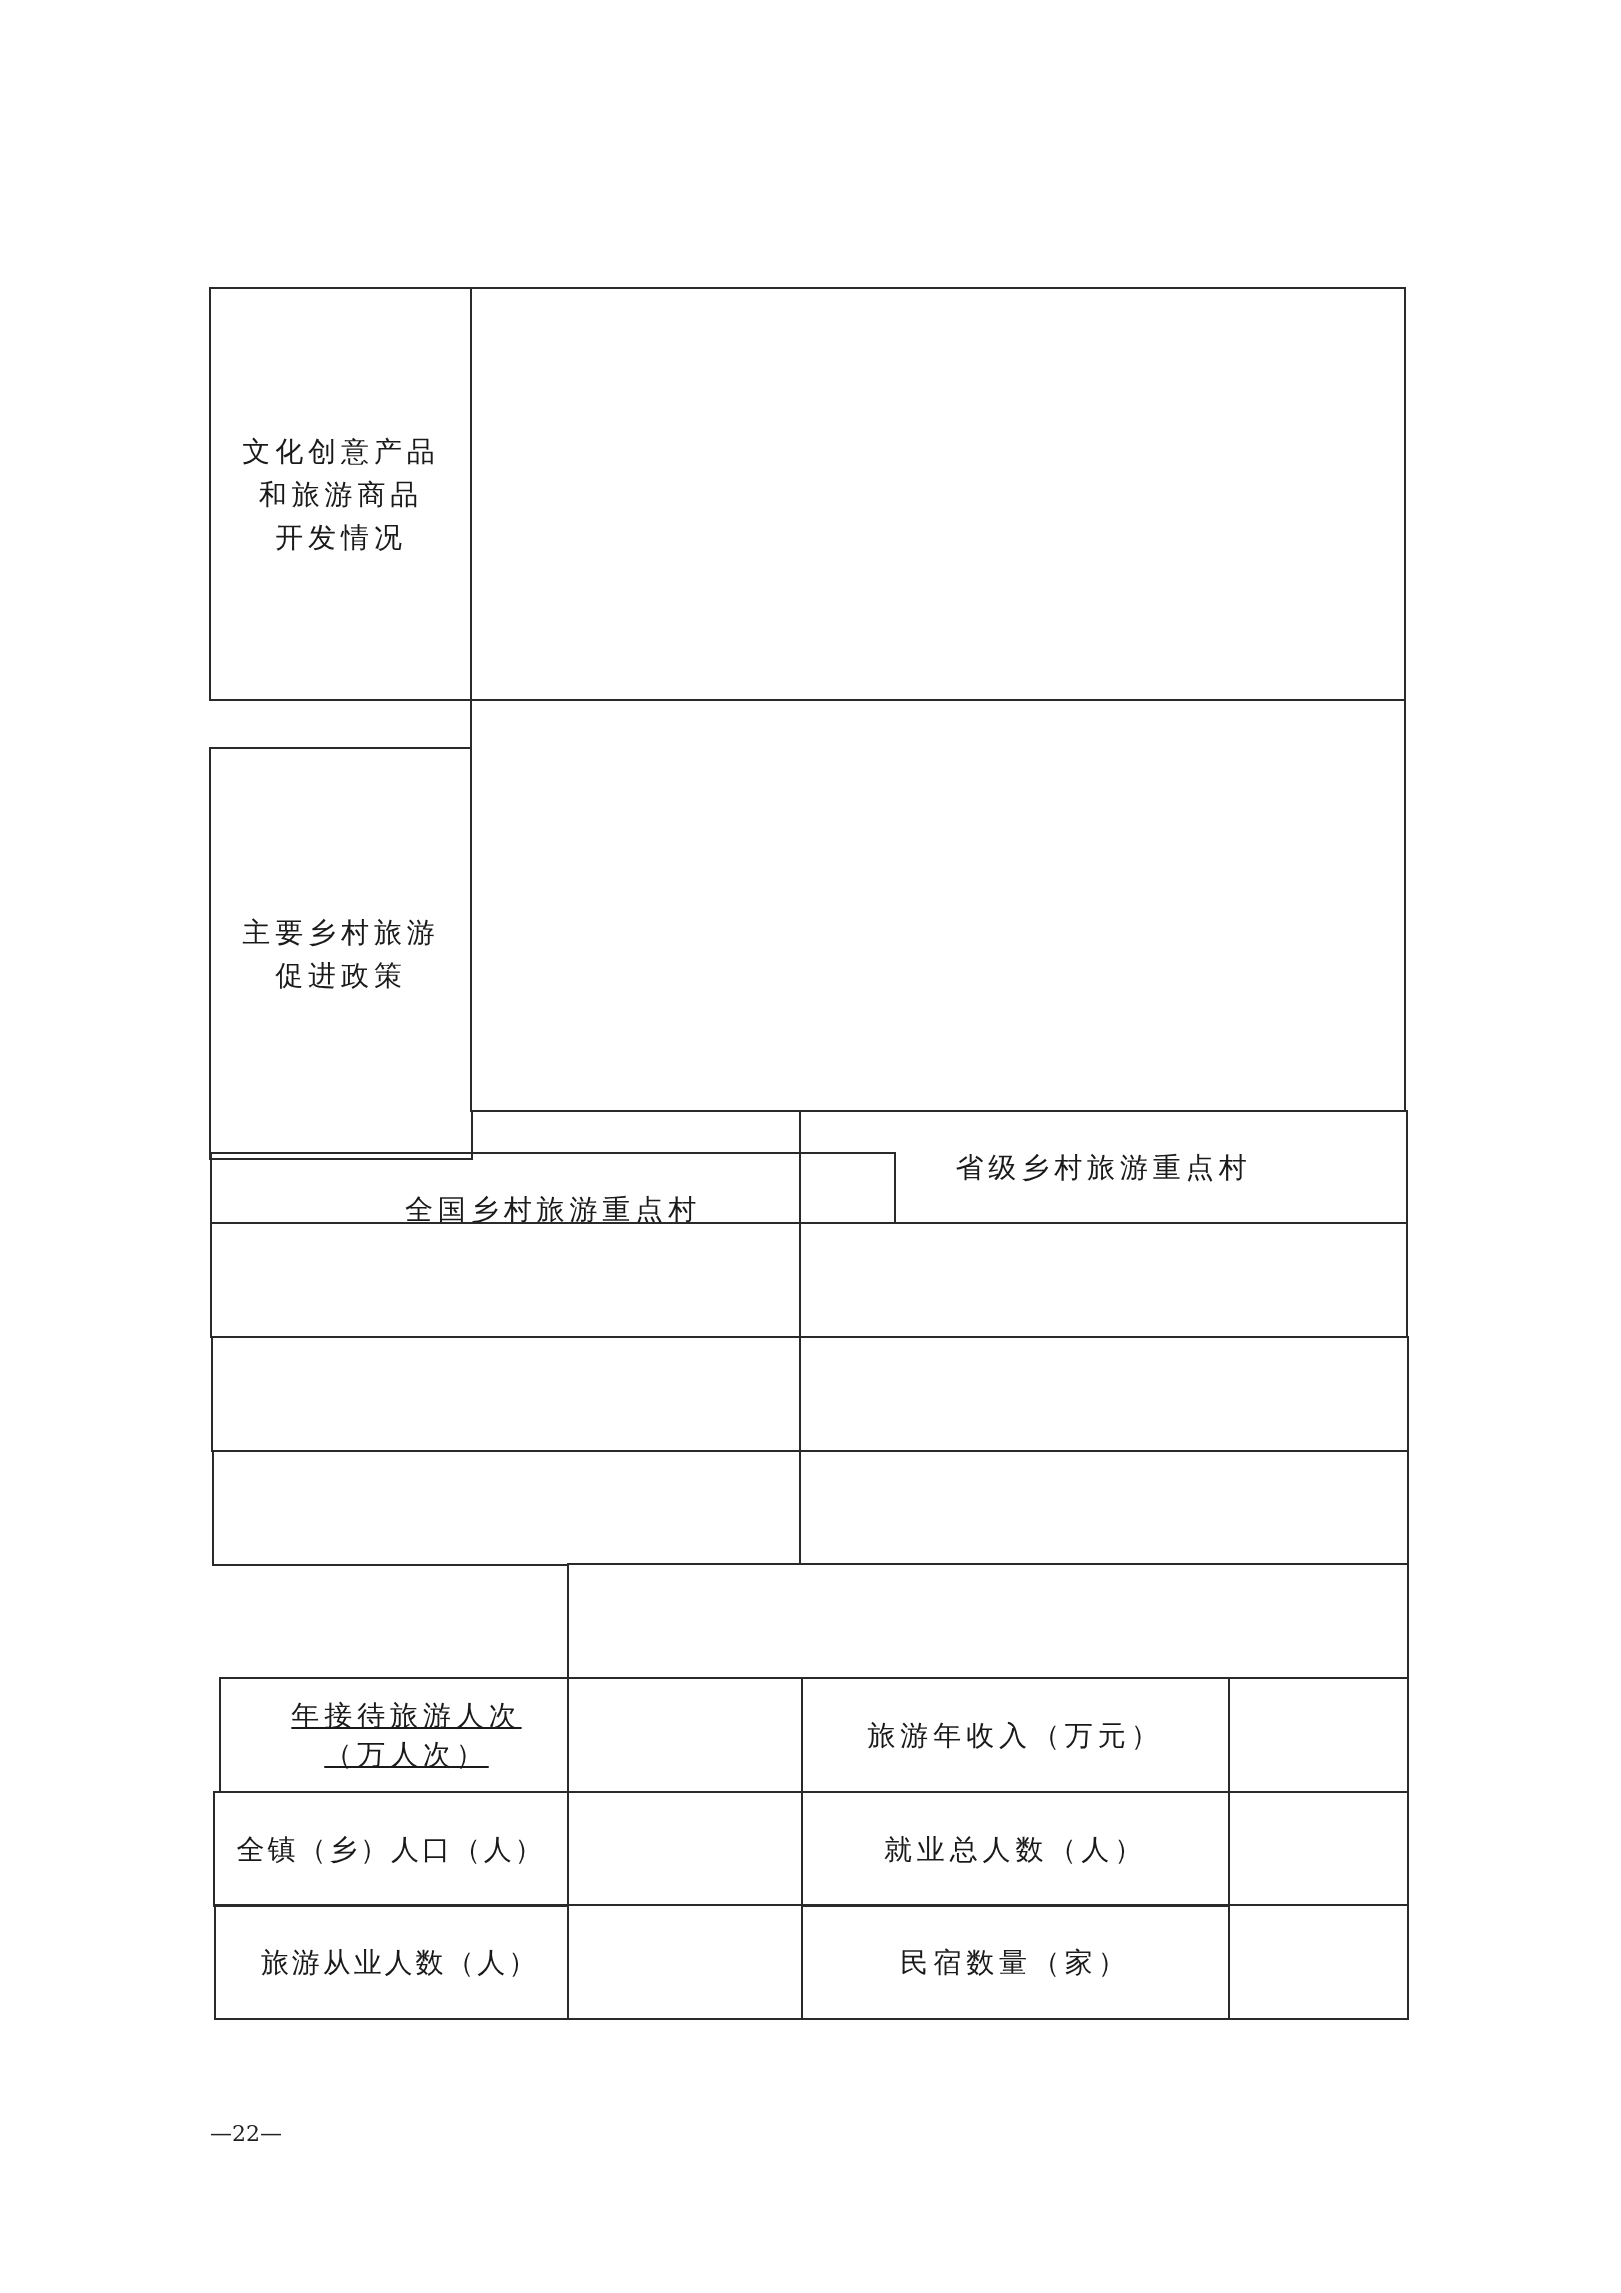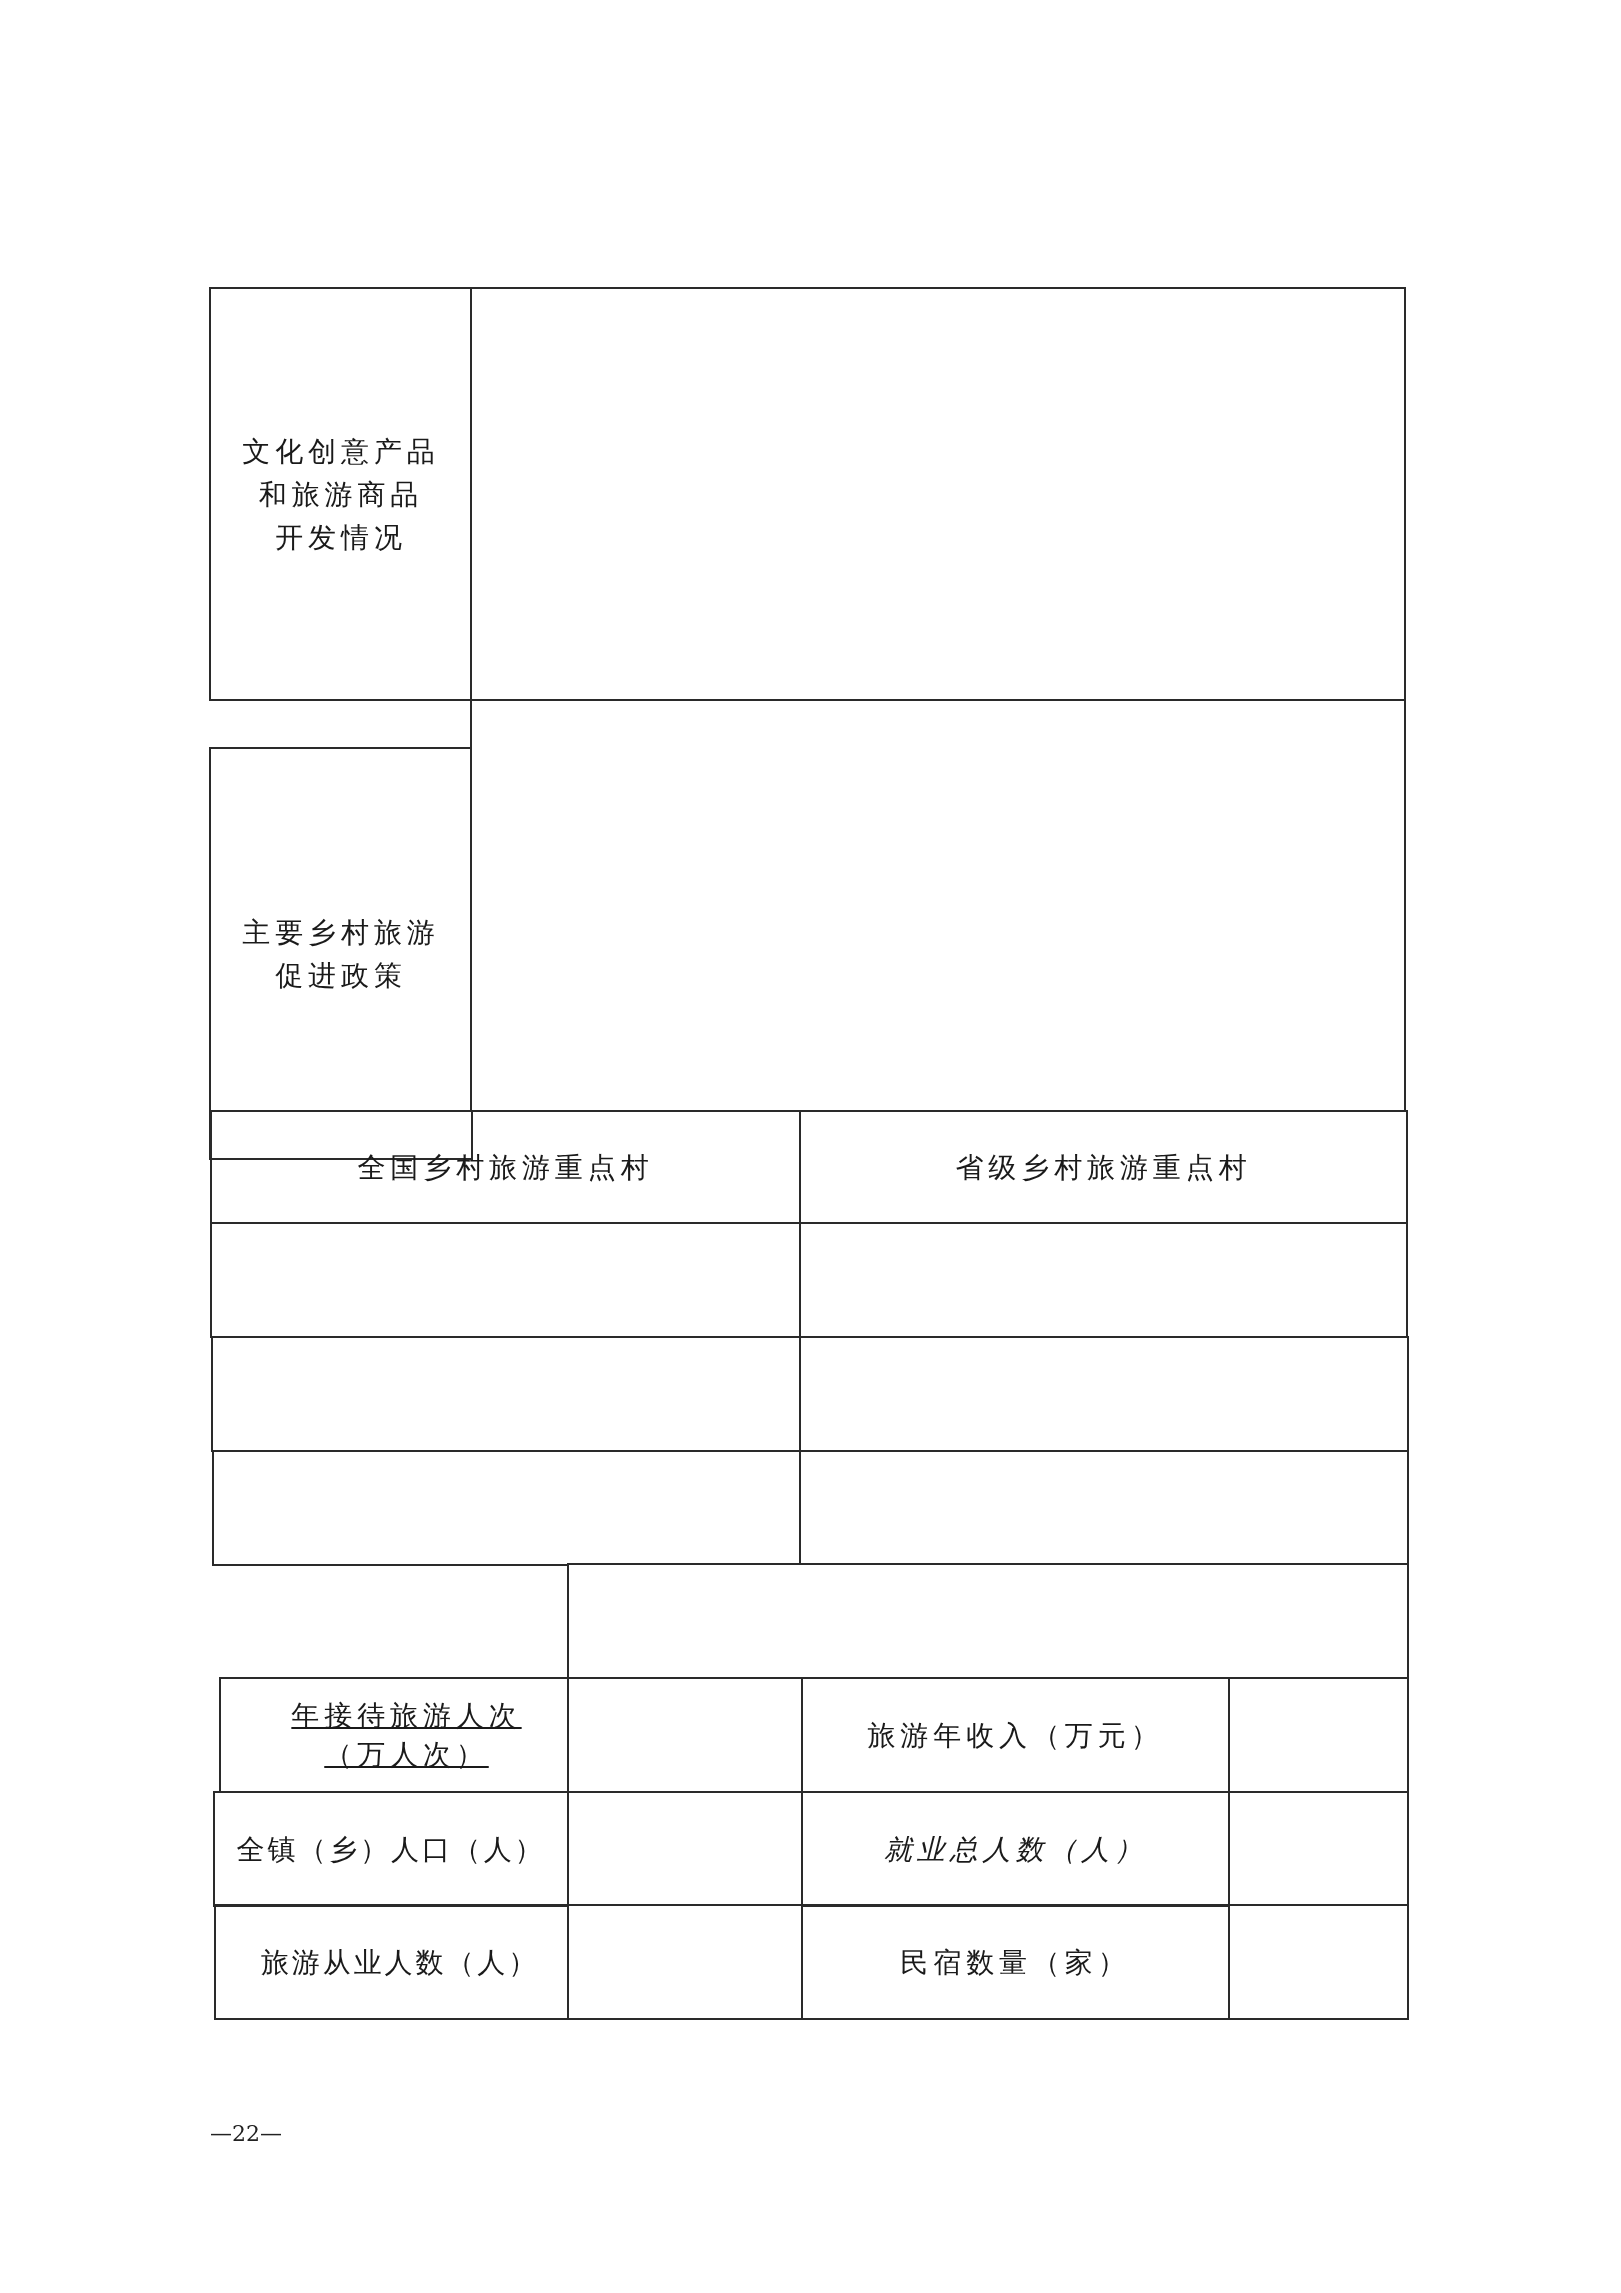--- a/index.html
+++ b/index.html
@@ -20,21 +20,21 @@
 
   <div class="cell label" style="left:209px; top:287px; width:264px; height:414px;">文化创意产品
 和旅游商品
 开发情况</div>
   <div class="cell blank" style="left:470px; top:287px; width:936px; height:414px;"></div>
 
   <div class="cell label" style="left:209px; top:699px; width:264px; height:413px;margin-top:48px;">主要乡村旅游
 促进政策</div>
   <div class="cell blank" style="left:470px; top:699px; width:936px; height:413px;"></div>
 
-  <div class="cell label" style="left:210px; top:1110px; width:591px; height:115px;">全国乡村旅游重点村</div>
+  <div class="cell label" style="left:210px; top:1152px; width:686px; height:115px;">全国乡村旅游重点村</div>
   <div class="cell label" style="left:799px; top:1110px; width:609px; height:115px;">省级乡村旅游重点村</div>
 
   <div class="cell blank" style="left:210px; top:1222px; width:591px; height:116px;"></div>
   <div class="cell blank" style="left:799px; top:1222px; width:609px; height:116px;"></div>
 
   <div class="cell blank" style="left:211px; top:1336px; width:590px; height:116px;"></div>
   <div class="cell blank" style="left:799px; top:1336px; width:610px; height:116px;"></div>
 
   <div class="cell blank" style="left:212px; top:1450px; width:589px; height:116px;"></div>
   <div class="cell blank" style="left:799px; top:1450px; width:610px; height:116px;"></div>
@@ -42,21 +42,21 @@
   <div class="cell blank" style="left:567px; top:1563px; width:842px; height:116px;"></div>
 
   <div class="cell label" style="left:219px; top:1677px; width:375px; height:116px; line-height:39px;text-decoration:underline;">年接待旅游人次
 （万人次）</div>
   <div class="cell blank" style="left:567px; top:1677px; width:236px; height:116px;"></div>
   <div class="cell label" style="left:801px; top:1677px; width:429px; height:116px;">旅游年收入（万元）</div>
   <div class="cell blank" style="left:1228px; top:1677px; width:181px; height:116px;"></div>
 
   <div class="cell label" style="left:213px; top:1791px; width:356px; height:116px; letter-spacing:2.9px;">全镇（乡）人口（人）</div>
   <div class="cell blank" style="left:567px; top:1791px; width:236px; height:116px;"></div>
-  <div class="cell label" style="left:801px; top:1791px; width:429px; height:116px;font-style:italic;">就业总人数（人）</div>
+  <div class="cell label" style="left:801px; top:1791px; width:429px; height:116px;">就业总人数（人）</div>
   <div class="cell blank" style="left:1228px; top:1791px; width:181px; height:116px;"></div>
 
   <div class="cell label" style="left:214px; top:1904px; width:372px; height:116px; letter-spacing:2.9px;">旅游从业人数（人）</div>
   <div class="cell blank" style="left:567px; top:1904px; width:236px; height:116px;"></div>
   <div class="cell label" style="left:801px; top:1904px; width:429px; height:116px;">民宿数量（家）</div>
   <div class="cell blank" style="left:1228px; top:1904px; width:181px; height:116px;"></div>
 
   <div class="pageno">—22—</div>
 </div>
 

